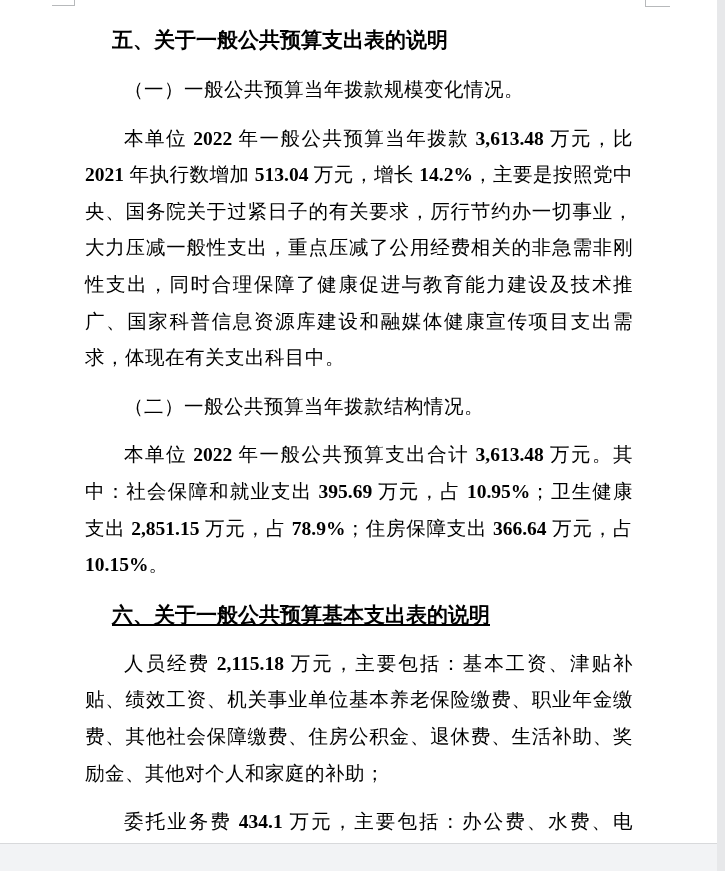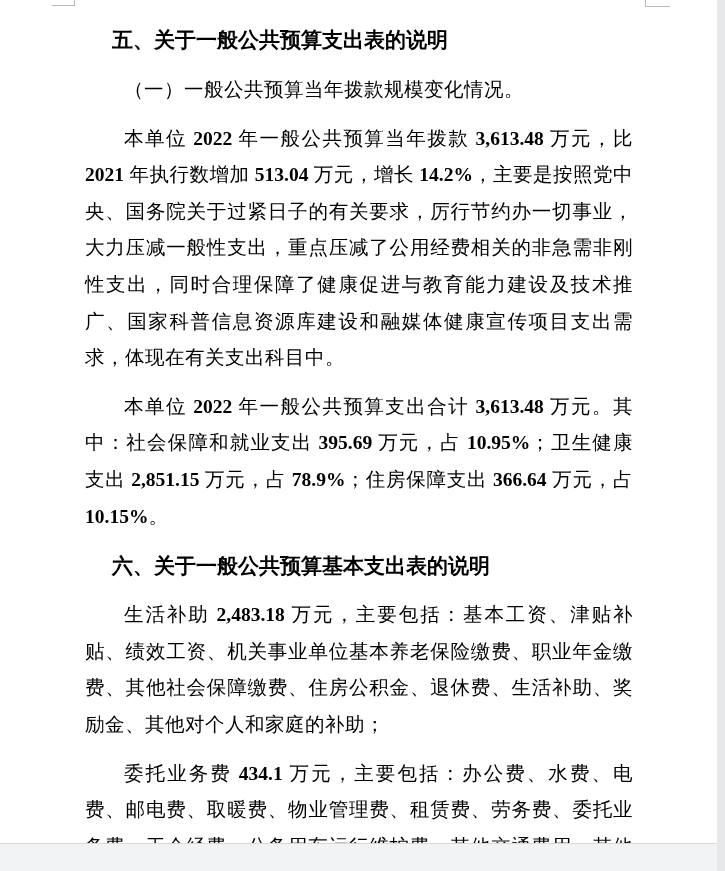--- a/index.html
+++ b/index.html
@@ -68,21 +68,21 @@
   p.heading1 {
     font-family: "Liberation Sans", "DejaVu Sans", sans-serif;
     font-weight: bold;
     font-size: 21px;
     line-height: 38px;
     text-indent: 39px;
     margin: 0 0 13px 0;
     letter-spacing: 1px;
   }
   p.heading1:first-child { margin-top: 21px; }
-  p.heading1.later { margin-top: 10px; margin-bottom: 12px; }
+  p.heading1.later { margin-top: 10px; margin-bottom: 12px; text-decoration: underline; }
   p.subheading, p.body {
     font-size: 19.5px;
     line-height: 36.6px;
     text-indent: 39px;
     text-align: justify;
     letter-spacing: 0.5px;
   }
   .num {
     font-weight: bold;
     letter-spacing: 0;
@@ -97,23 +97,24 @@
   <div class="page">
     <span class="crop tl-h"></span>
     <span class="crop tl-v"></span>
     <span class="crop tr-h"></span>
     <span class="crop tr-v"></span>
 
     <div class="content">
         <p class="heading1"><span class="num">五、关于一般公共预算支出表的说明</span></p>
         <p class="subheading"><span>（一）一般公共预算当年拨款规模变化情况。</span></p>
         <p class="body"><span>本单位 </span><span class="num">2022</span><span> 年一般公共预算当年拨款 </span><span class="num">3,613.48</span><span> 万元，比 </span><span class="num">2021</span><span> 年执行数增加 </span><span class="num">513.04</span><span> 万元，增长 </span><span class="num">14.2%</span><span>，主要是按照党中央、国务院关于过紧日子的有关要求，厉行节约办一切事业，大力压减一般性支出，重点压减了公用经费相关的非急需非刚性支出，同时合理保障了健康促进与教育能力建设及技术推广、国家科普信息资源库建设和融媒体健康宣传项目支出需求，体现在有关支出科目中。</span></p>
+        <p class="subheading"><span>（二）一般公共预算当年拨款结构情况。</span></p>
         <p class="body"><span>本单位 </span><span class="num">2022</span><span> 年一般公共预算支出合计 </span><span class="num">3,613.48</span><span> 万元。其中：社会保障和就业支出 </span><span class="num">395.69</span><span> 万元，占 </span><span class="num">10.95%</span><span>；卫生健康支出 </span><span class="num">2,851.15</span><span> 万元，占 </span><span class="num">78.9%</span><span>；住房保障支出 </span><span class="num">366.64</span><span> 万元，占 </span><span class="num">10.15%</span><span>。</span></p>
         <p class="heading1 later"><span class="num">六、关于一般公共预算基本支出表的说明</span></p>
-        <p class="body"><span>生活补助 </span><span class="num">2,483.18</span><span> 万元，主要包括：基本工资、津贴补贴、绩效工资、机关事业单位基本养老保险缴费、职业年金缴费、其他社会保障缴费、住房公积金、退休费、生活补助、奖励金、其他对个人和家庭的补助；</span></p>
+        <p class="body"><span>人员经费 </span><span class="num">2,115.18</span><span> 万元，主要包括：基本工资、津贴补贴、绩效工资、机关事业单位基本养老保险缴费、职业年金缴费、其他社会保障缴费、住房公积金、退休费、生活补助、奖励金、其他对个人和家庭的补助；</span></p>
         <p class="body"><span>委托业务费 </span><span class="num">434.1</span><span> 万元，主要包括：办公费、水费、电费、邮电费、取暖费、物业管理费、租赁费、劳务费、委托业务费、工会经费、公务用车运行维护费、其他交通费用、其他商品和服务支出、办公设备购置。</span></p>
       </div>
   </div>
 
   <div class="below-page"></div>
   <div class="right-strip"></div>
 
 </div>
 
 </body></html>

